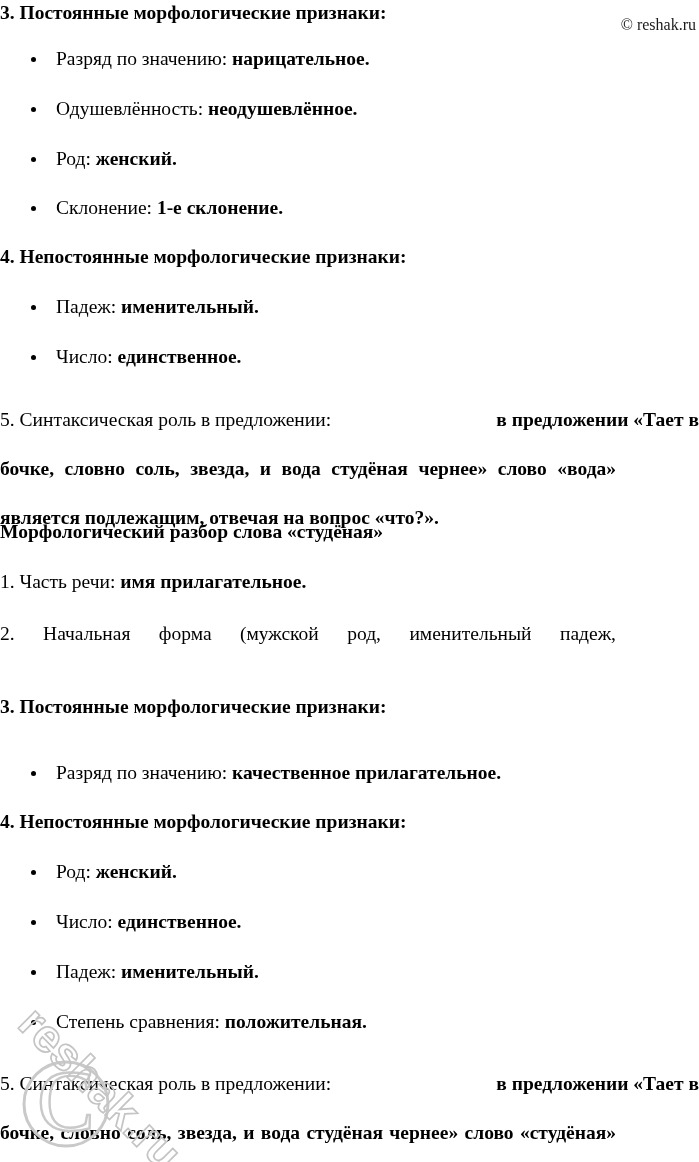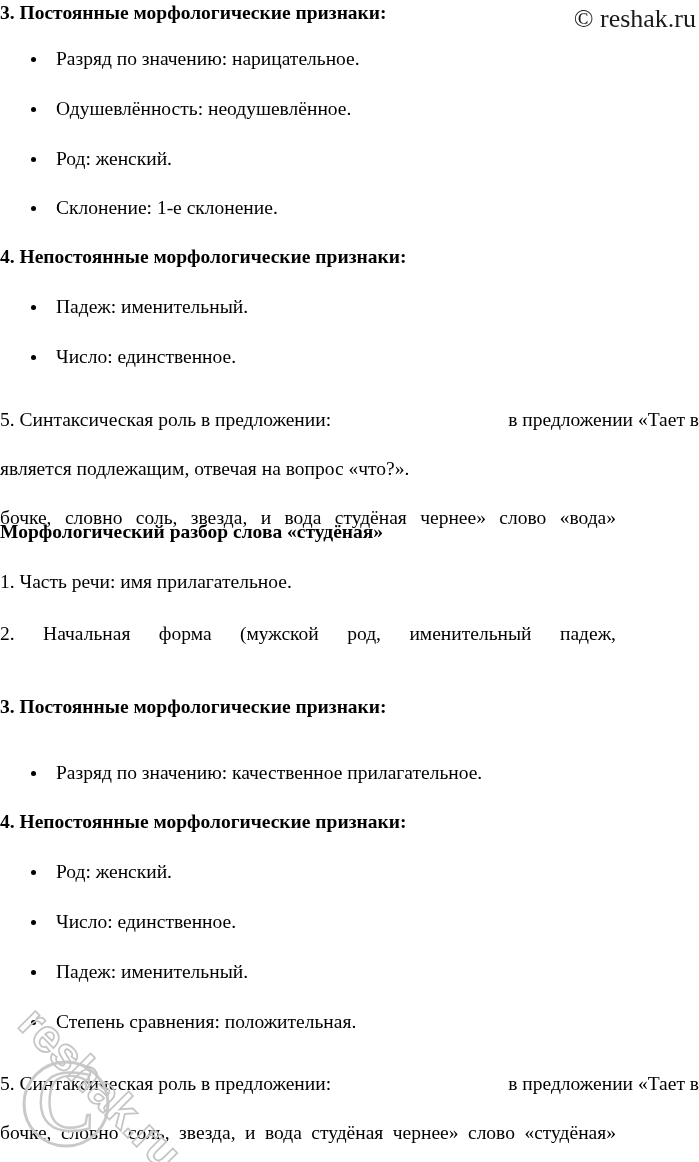--- a/index.html
+++ b/index.html
@@ -12,24 +12,24 @@
     height: 1162px;
     position: relative;
     overflow: hidden;
     font-family: "Liberation Serif", "DejaVu Serif", serif;
     color: #000000;
   }
 
   
   #watermark-corner {
     position: absolute;
-    top: 8px;
+    top: 14px;
     right: 3px;
     font-family: "Liberation Serif", "DejaVu Serif", serif;
-    font-size: 26px;
+    font-size: 16px;
     line-height: 22px;
     color: #1a1a1a;
     white-space: nowrap;
     letter-spacing: 0px;
   }
   #watermark-diagonal {
     position: absolute;
     left: 8px;
     top: 1002px;
     width: 330px;
@@ -71,21 +71,21 @@
     white-space: nowrap;
   }
   .para > .jline.last {
     text-align-last: left;
   }
 
   .num-head {
     font-weight: bold;
   }
   .bold { font-weight: normal; }
-  .reg  { font-weight: normal; }
+  .reg  { font-weight: bold; }
 
   
   .bullet-row {
     position: absolute;
     left: 0;
     width: 699px;
     font-size: 19.5px;
     line-height: 22px;
     white-space: nowrap;
   }
@@ -171,22 +171,22 @@
     </span>
   </div>
 
   <div class="para" style="top:395px;">
     <span class="jline">
         <span class="stretch">
       <span class="bold">5. Синтаксическая роль в предложении:</span>
       <span class="reg">в предложении «Тает в</span>
     </span>
       </span>
+    <span class="jline reg">бочке, словно соль, звезда, и вода студёная чернее» слово «вода»</span>
     <span class="jline last reg">является подлежащим, отвечая на вопрос «что?».</span>
-    <span class="jline reg">бочке, словно соль, звезда, и вода студёная чернее» слово «вода»</span>
   </div>
 
   <div class="line num-head" style="top:521px;">Морфологический разбор слова «студёная»</div>
 
   <div class="line" style="top:571px;">
     <span class="bold">1. Часть речи:</span>
     <span class="reg">имя прилагательное.</span>
   </div>
 
   <div class="para" style="top:609px;">

